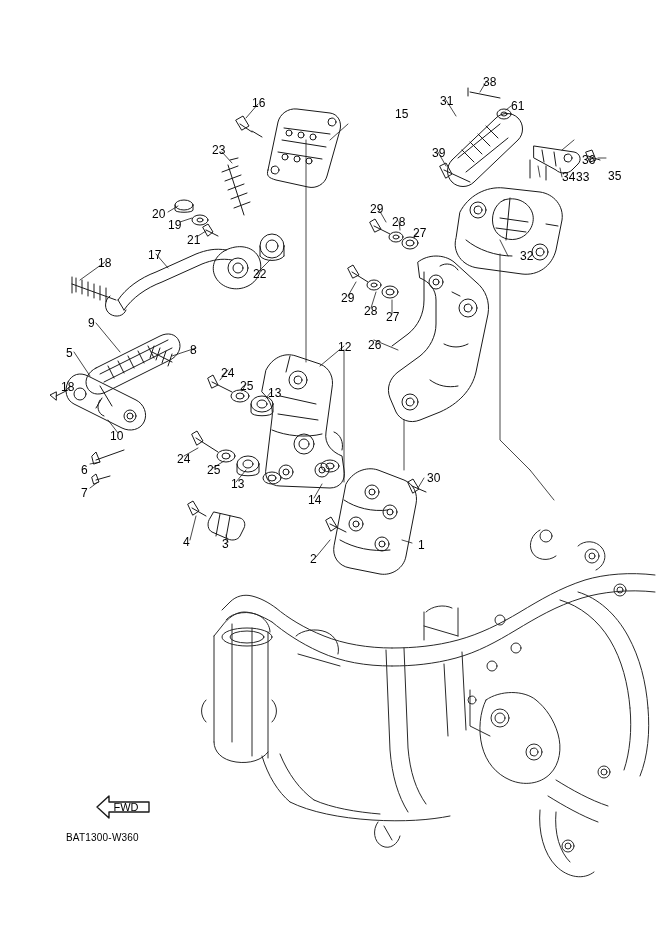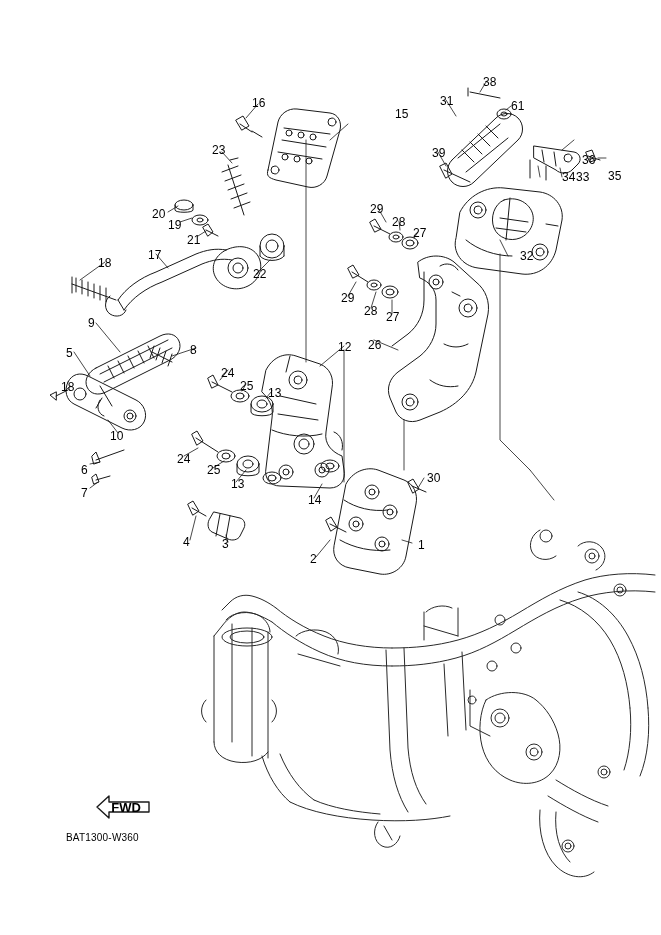--- a/index.html
+++ b/index.html
@@ -50,22 +50,22 @@
   .fwd-label {
     position: absolute;
     left: 0;
     top: 0;
     width: 56px;
     height: 28px;
     display: flex;
     align-items: center;
     justify-content: center;
     font-family: "Liberation Sans", sans-serif;
-    font-size: 13px;
-    font-weight: bold;
+    font-size: 11px;
+    font-weight: normal;
     color: #000000;
     padding-left: 6px;
     box-sizing: border-box;
     text-align: right;
   }
 </style>
 </head>
 <body>
 
 <svg id="diagram" viewBox="0 0 661 935" xmlns="http://www.w3.org/2000/svg">

